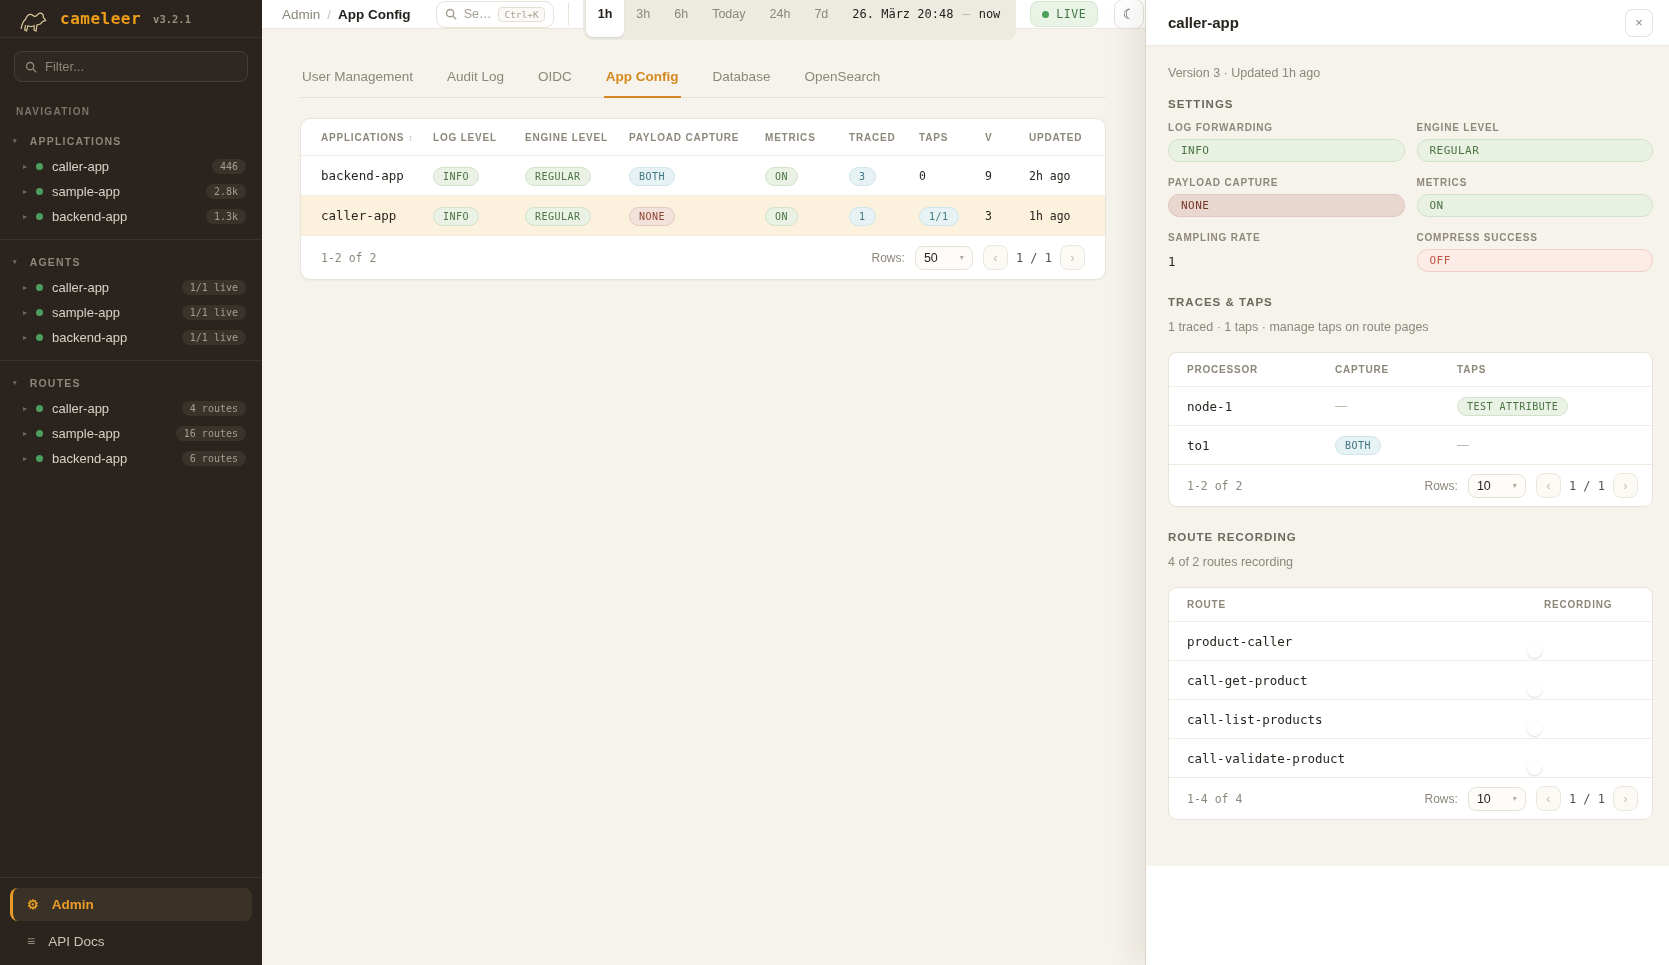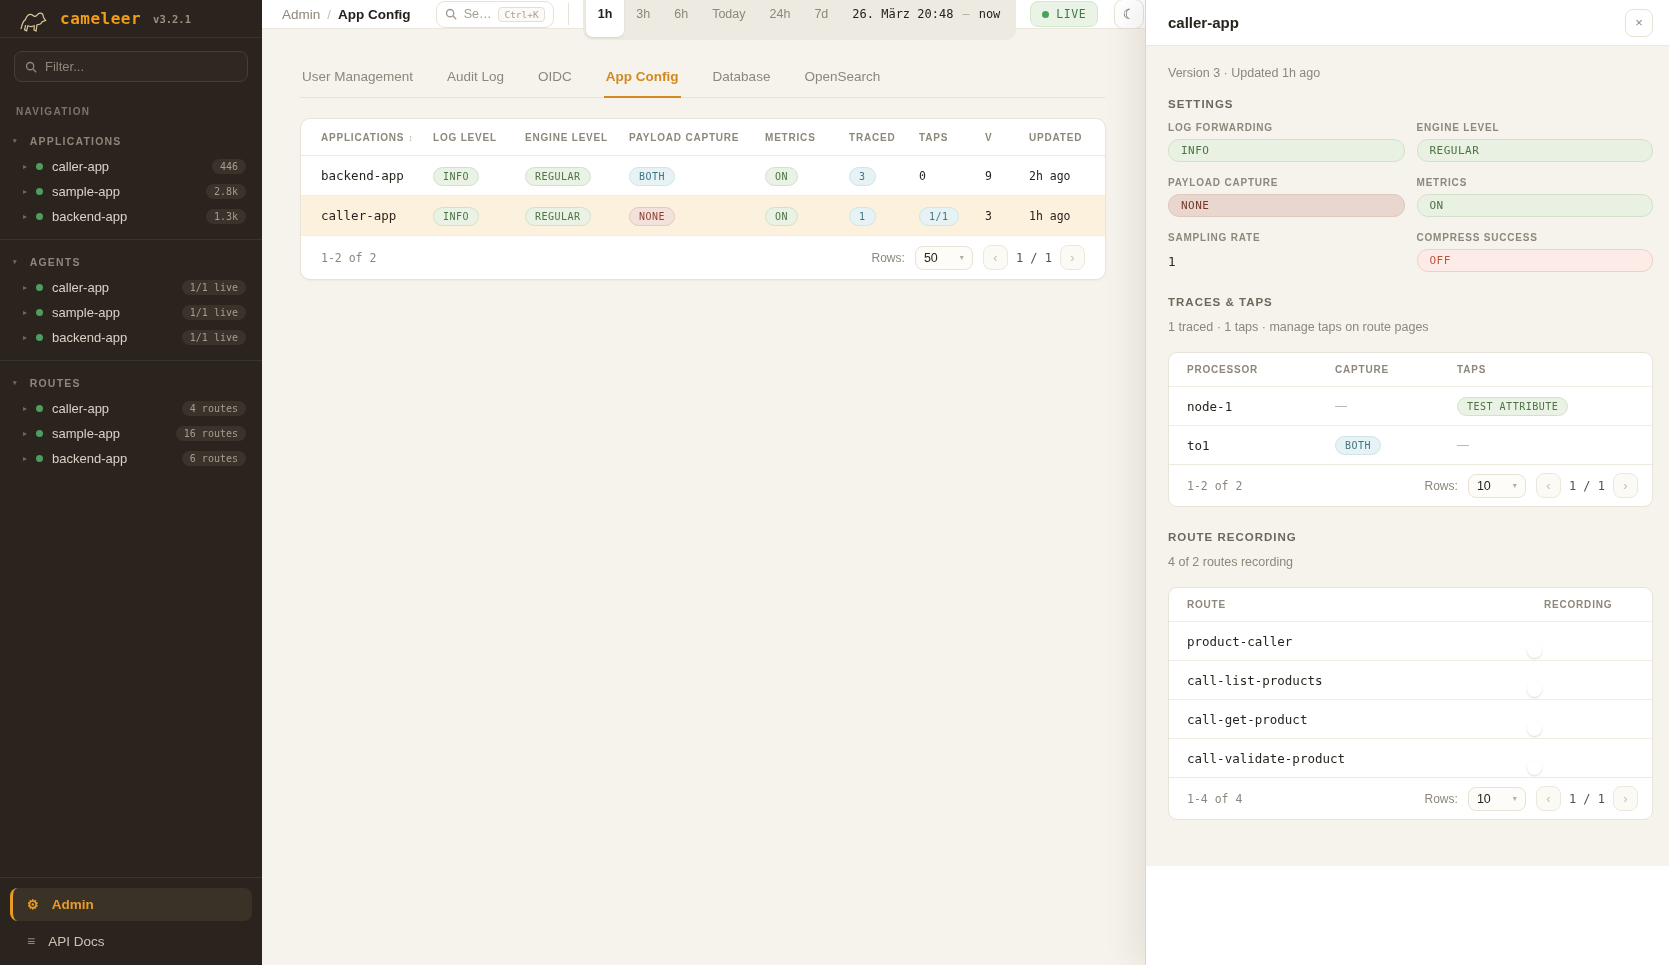--- a/index.html
+++ b/index.html
@@ -445,25 +445,25 @@
       <div class="mini-row routes-cols mini-head">
         <span>ROUTE</span>
         <span>RECORDING</span>
       </div>
       <div class="mini-body">
         <div class="mini-row routes-cols">
           <span class="cell-mono">product-caller</span>
           <span><span class="toggle"><span class="knob"></span></span></span>
         </div>
         <div class="mini-row routes-cols">
+          <span class="cell-mono">call-get-product</span>
+          <span><span class="toggle"><span class="knob"></span></span></span>
+        </div>
+        <div class="mini-row routes-cols">
           <span class="cell-mono">call-list-products</span>
-          <span><span class="toggle"><span class="knob"></span></span></span>
-        </div>
-        <div class="mini-row routes-cols">
-          <span class="cell-mono">call-get-product</span>
           <span><span class="toggle"><span class="knob"></span></span></span>
         </div>
         <div class="mini-row routes-cols">
           <span class="cell-mono">call-validate-product</span>
           <span><span class="toggle"><span class="knob"></span></span></span>
         </div>
       </div>
       <div class="mini-foot">
         <span class="range-txt">1-4 of 4</span>
         <div class="foot-right">

